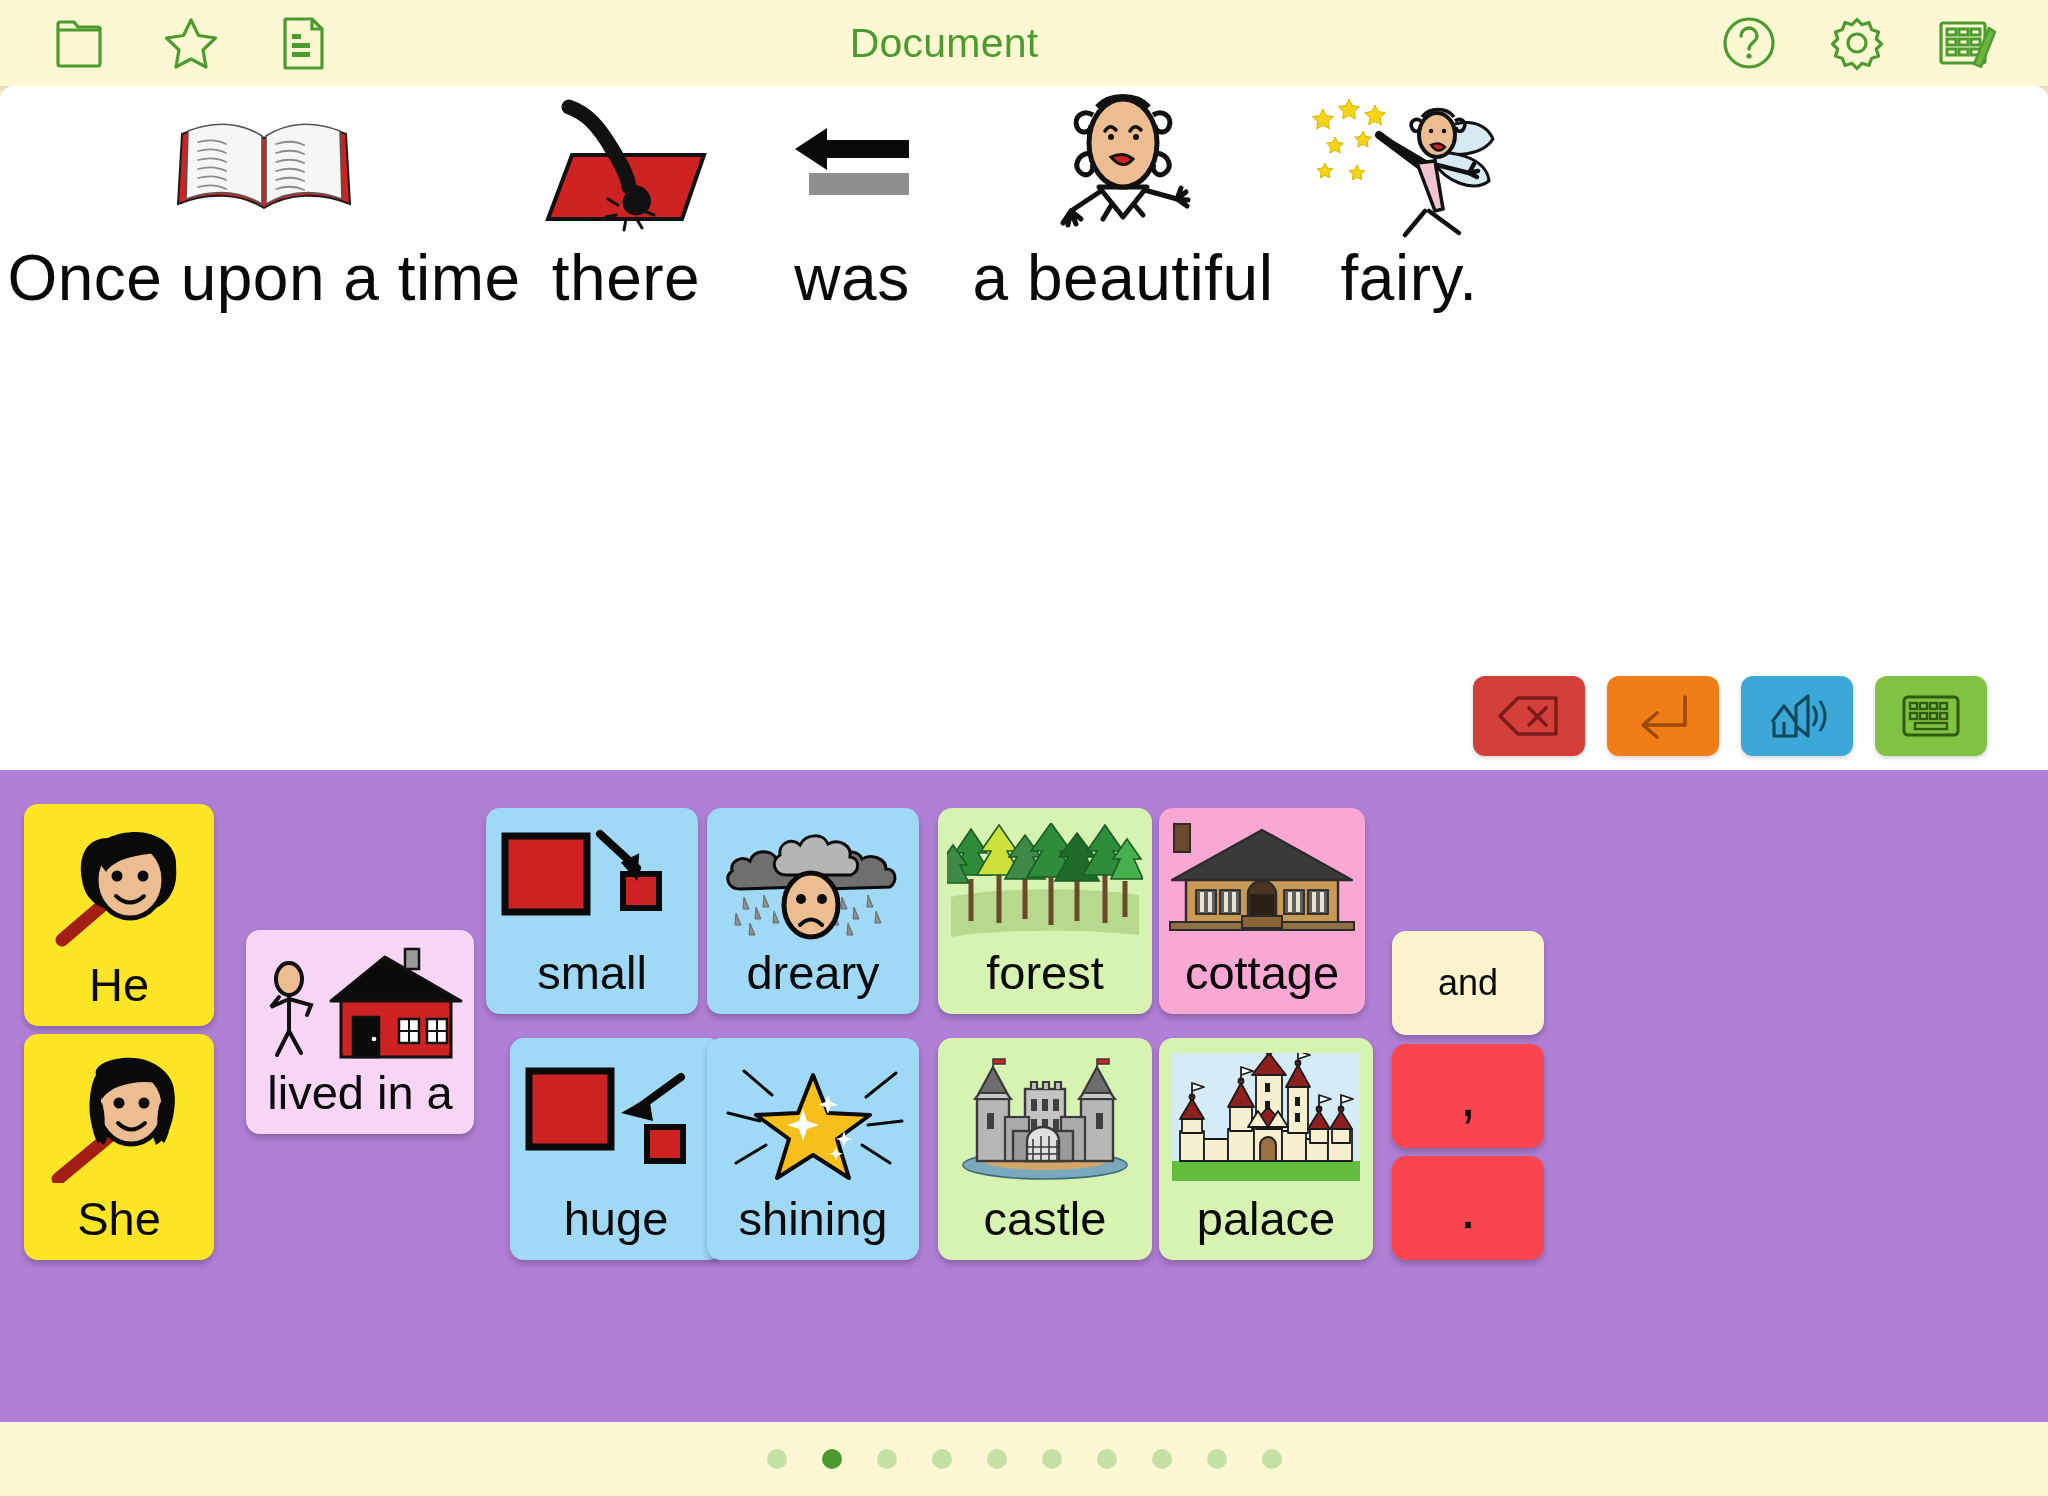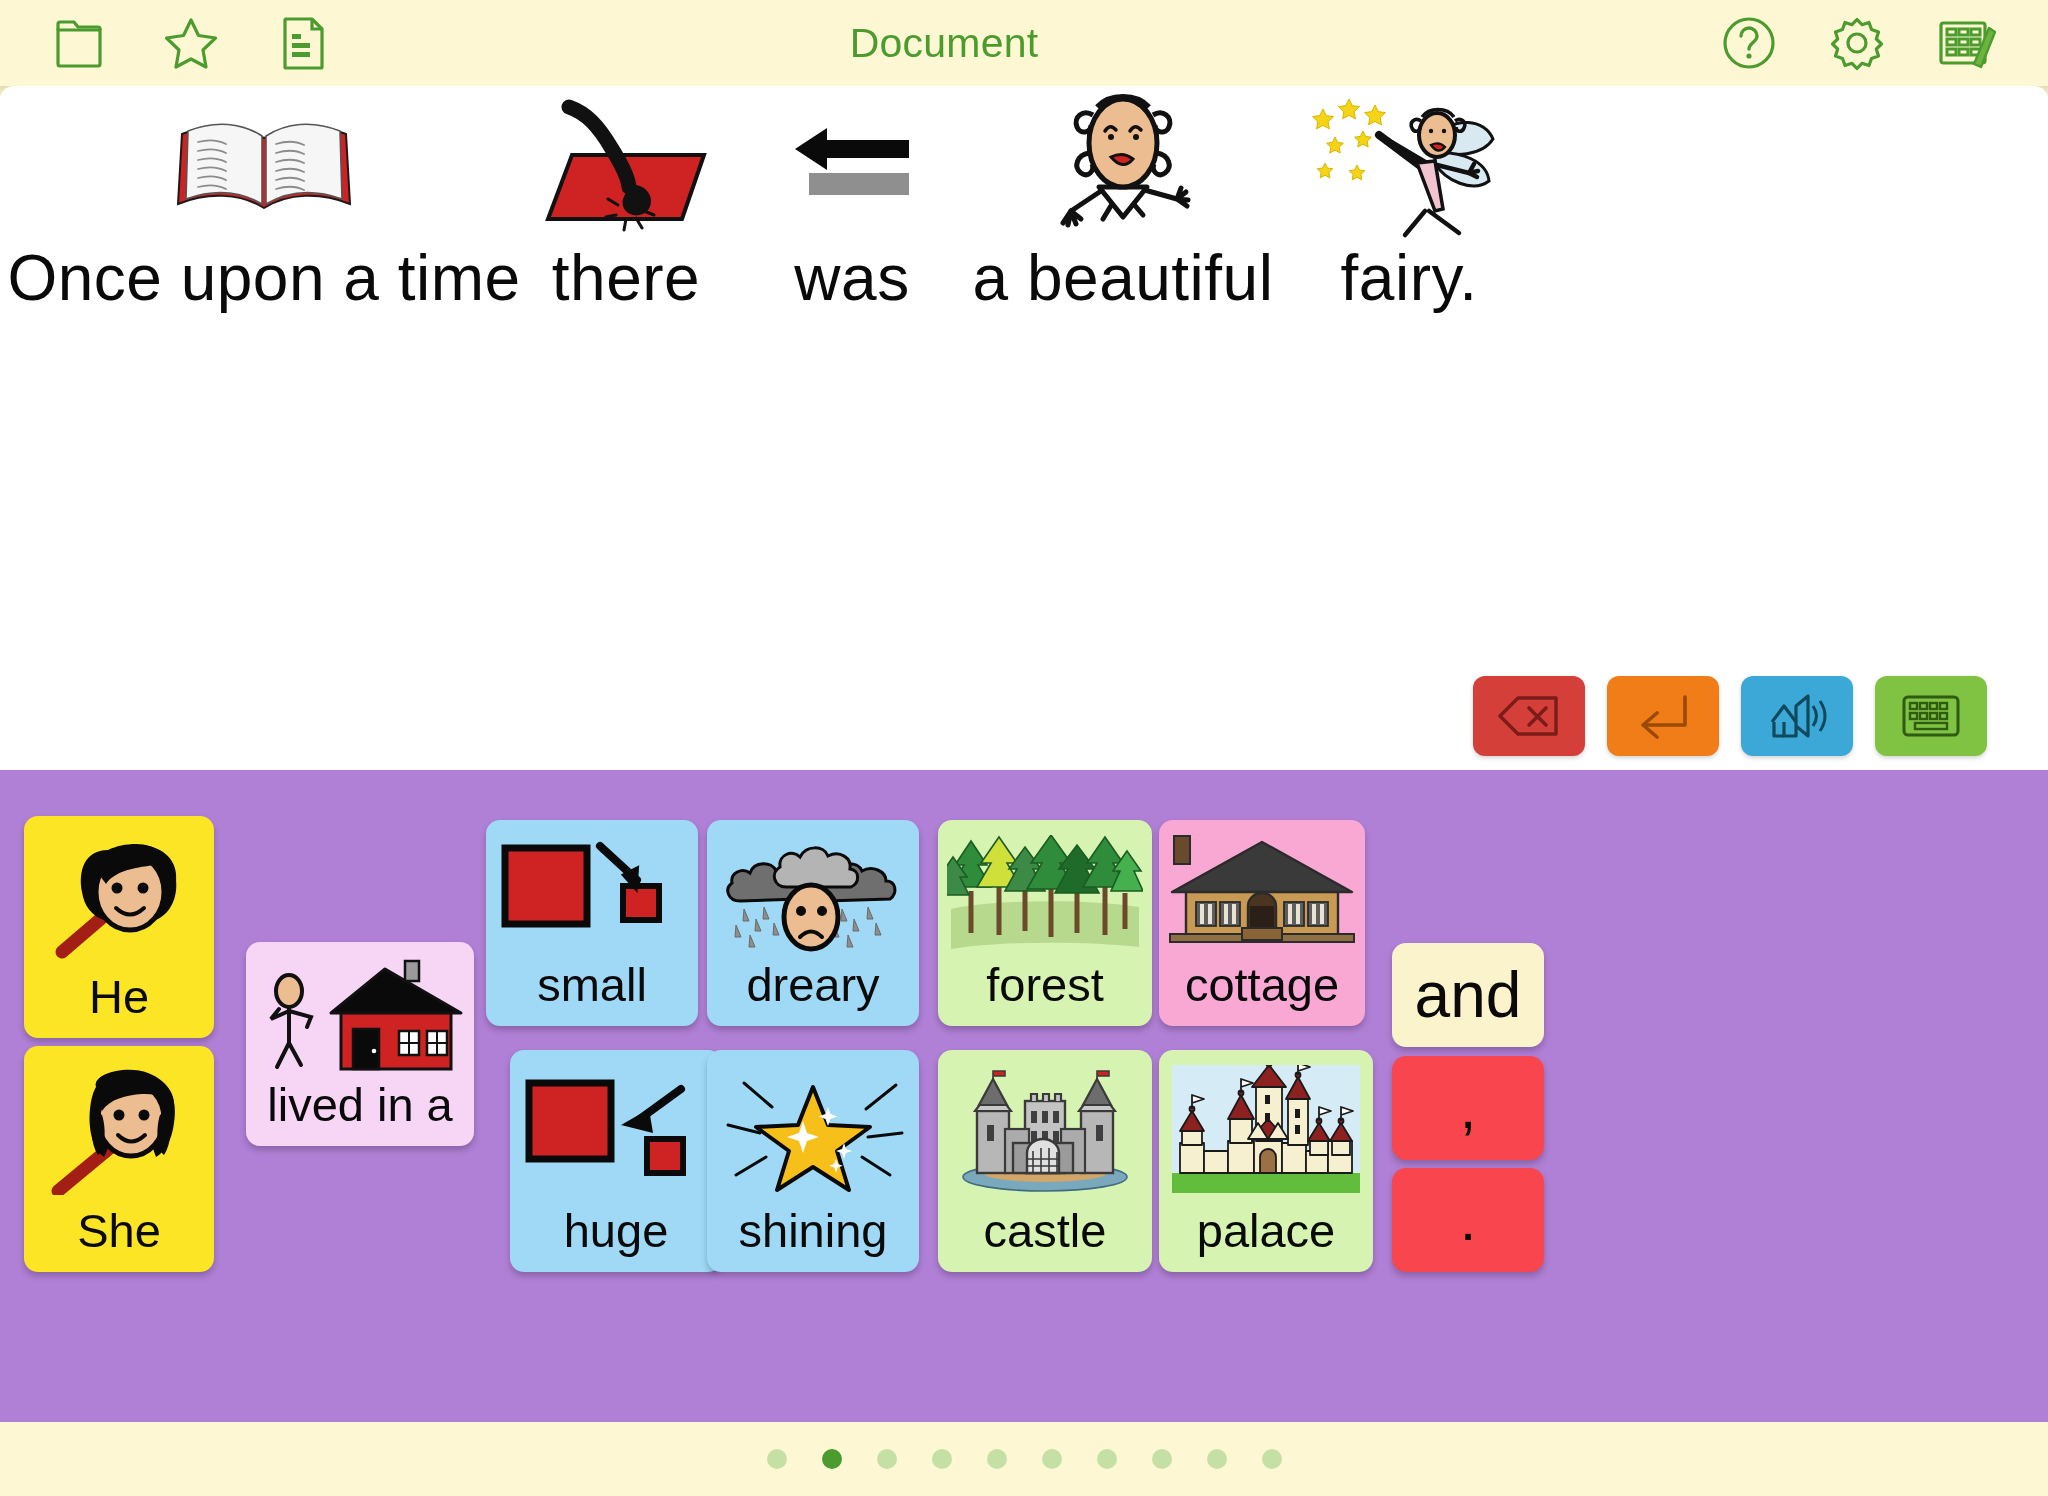--- a/index.html
+++ b/index.html
@@ -70,33 +70,33 @@
   .grid-panel {
     position: absolute; left: 0; top: 770px; width: 2048px; height: 652px;
     background: #b07fd6;
   }
   .card {
     position: absolute;
     border-radius: 14px;
     box-shadow: 0 4px 6px rgba(0,0,0,0.22);
     display: flex; flex-direction: column;
     align-items: center; justify-content: flex-end;
-    overflow: hidden; cursor: pointer; margin-top: 12px;
+    overflow: hidden; cursor: pointer;
   }
   .card-art {
     flex: 1 1 auto; width: 100%;
     display: flex; align-items: center; justify-content: center;
     padding-top: 6px;
   }
   .card-label {
     font-family: "Liberation Sans", sans-serif;
     font-size: 47px; color: #0a0a0a; line-height: 1.0;
     padding-bottom: 18px; white-space: nowrap;
   }
-  .card-label.big { font-size: 64px; padding-bottom: 32px; }
+  .card-label.big { font-size: 36px; padding-bottom: 32px; }
   .card-label.punct { font-size: 58px; padding-bottom: 0; }
   .card-punct-only { align-items: center; justify-content: center; }
 
   
   .dots {
     position: absolute; left: 0; top: 1422px; width: 2048px; height: 74px;
     display: flex; align-items: center; justify-content: center; gap: 35px;
     background: #fdf8d3;
   }
   .dot { width: 20px; height: 20px; border-radius: 50%; background: #c5e0a5; cursor: pointer; }

